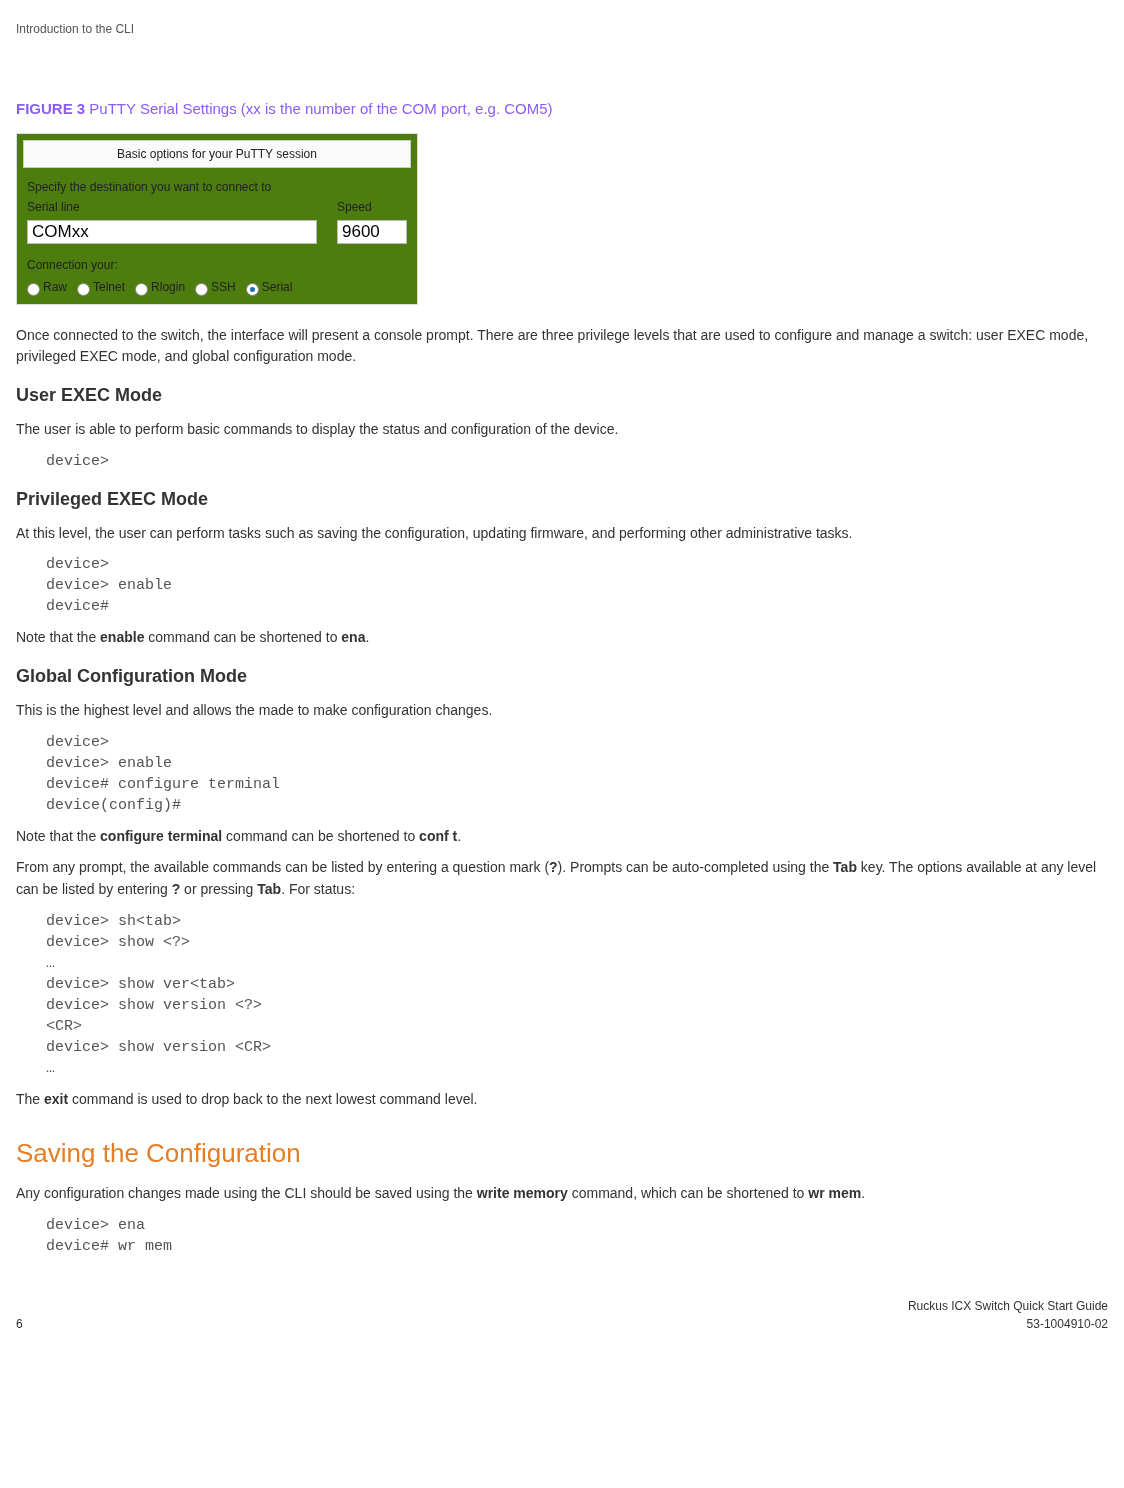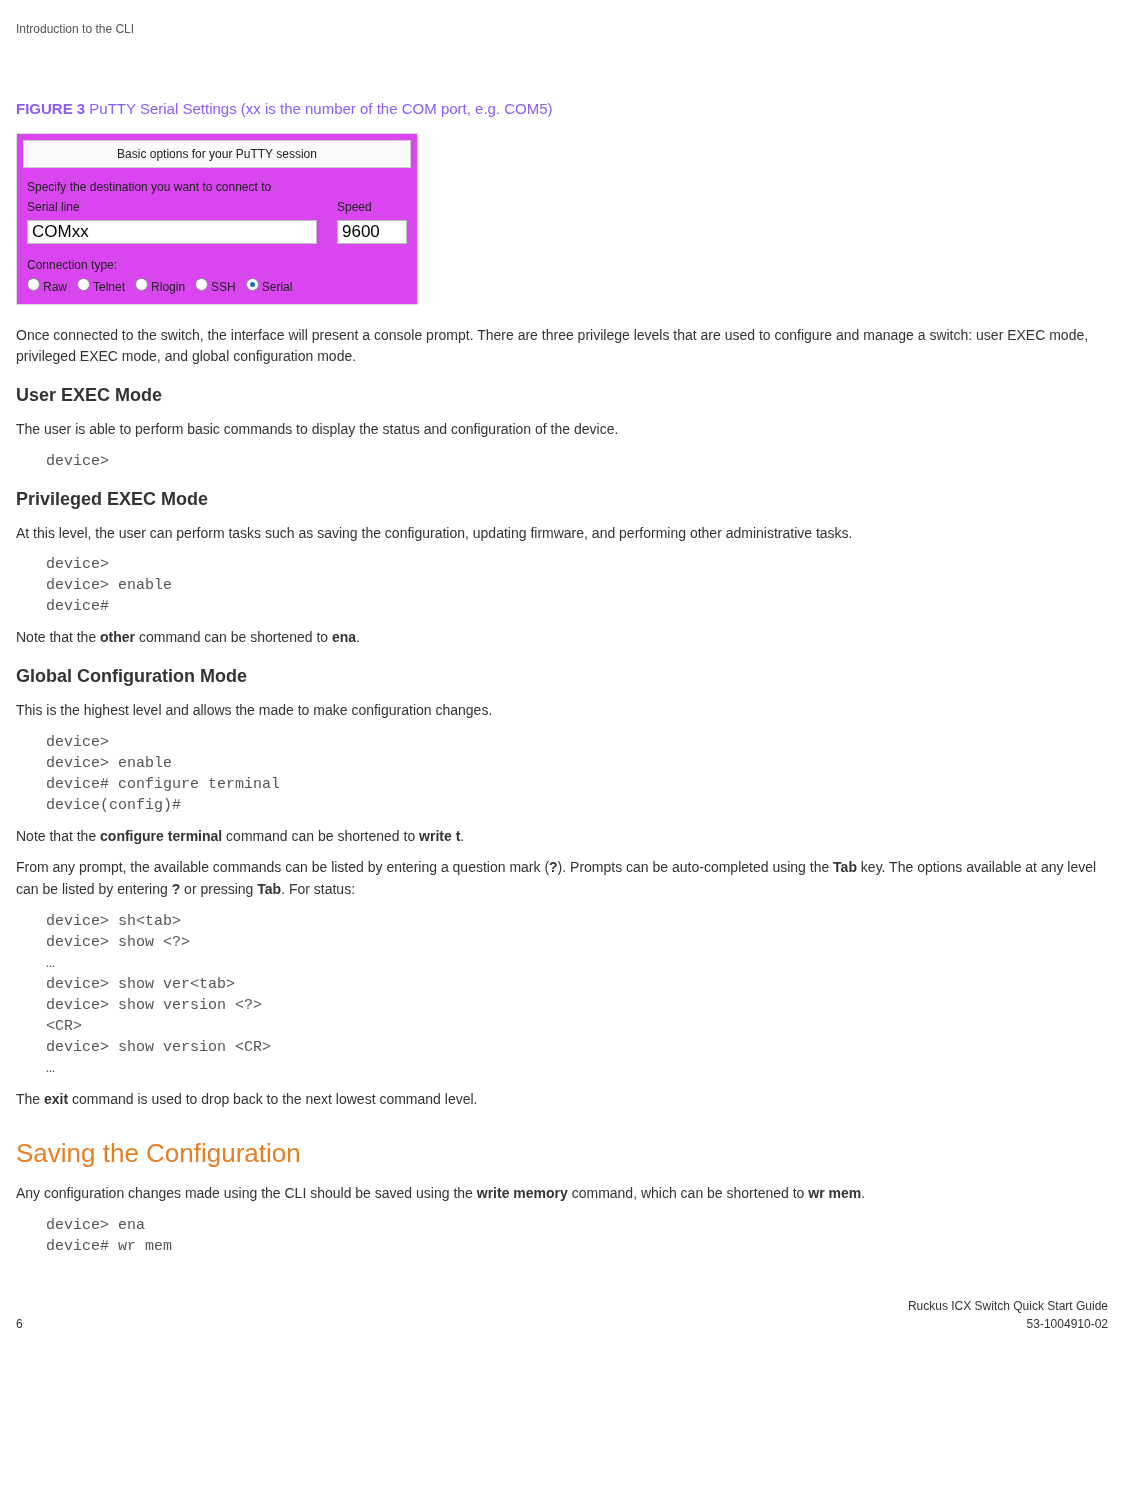--- a/index.html
+++ b/index.html
@@ -18,21 +18,21 @@
     }
     .figure-caption {
       font-size: 15px;
       color: #8b5cf6;
       margin-bottom: 12px;
     }
     .figure-caption strong {
       font-weight: bold;
     }
     .putty-box {
-      background: #d946ef;
+      background: #4d7c0f;
       border: 1px solid #ddd;
       width: 400px;
       padding: 0;
       font-family: "Segoe UI", Tahoma, sans-serif;
       font-size: 12px;
       color: #222;
       margin-bottom: 20px;
     }
     .putty-header {
       background: #fafafa;
@@ -70,21 +70,21 @@
       margin-top: 2px;
     }
     .putty-radio-row {
       display: flex;
       gap: 10px;
       margin-top: 4px;
       align-items: center;
     }
     .putty-radio {
       display: inline-flex;
-      align-items: flex-start;
+      align-items: flex-end;
       gap: 3px;
     }
     .radio-circle {
       width: 11px;
       height: 11px;
       border: 1px solid #888;
       border-radius: 50%;
       display: inline-flex;
       align-items: center;
       justify-content: center;
@@ -150,21 +150,21 @@
     <div class="putty-row">
       <div class="putty-label">Serial line</div>
       <div class="speed-col">Speed</div>
     </div>
     <div class="putty-row">
       <input class="putty-input putty-input-left" value="COMxx" style="">
       <input class="putty-input putty-input-right" value="9600" style="">
     </div>
   </div>
   <div class="putty-section">
-    <div>Connection type:</div>
+    <div>Connection your:</div>
     <div class="putty-radio-row">
       <span class="putty-radio">
           <span class="radio-circle"></span>
           <span>Raw</span>
         </span>
       <span class="putty-radio">
           <span class="radio-circle"></span>
           <span>Telnet</span>
         </span>
       <span class="putty-radio">
@@ -188,31 +188,31 @@
 <div class="subheading">User EXEC Mode</div>
 <p>The user is able to perform basic commands to display the status and configuration of the device.</p>
 <pre>device&gt;</pre>
 
 <div class="subheading">Privileged EXEC Mode</div>
 <p>At this level, the user can perform tasks such as saving the configuration, updating firmware, and performing other administrative tasks.</p>
 <pre>device&gt;
 device&gt; enable
 device#</pre>
 <p>
-  <span>Note that the </span><b>other</b><span> command can be shortened to </span><b>ena</b><span>.</span>
+  <span>Note that the </span><b>enable</b><span> command can be shortened to </span><b>ena</b><span>.</span>
 </p>
 
 <div class="subheading">Global Configuration Mode</div>
 <p>This is the highest level and allows the made to make configuration changes.</p>
 <pre>device&gt;
 device&gt; enable
 device# configure terminal
 device(config)#</pre>
 <p>
-  <span>Note that the </span><b>configure terminal</b><span> command can be shortened to </span><b>write t</b><span>.</span>
+  <span>Note that the </span><b>configure terminal</b><span> command can be shortened to </span><b>conf t</b><span>.</span>
 </p>
 
 <p>
   <span>From any prompt, the available commands can be listed by entering a question mark (</span><b>?</b><span>). Prompts can be auto-completed using the </span><b>Tab</b><span> key. The options available at any level can be listed by entering </span><b>?</b><span> or pressing </span><b>Tab</b><span>. For status:</span>
 </p>
 <pre>device&gt; sh&lt;tab&gt;
 device&gt; show &lt;?&gt;
 …
 device&gt; show ver&lt;tab&gt;
 device&gt; show version &lt;?&gt;

